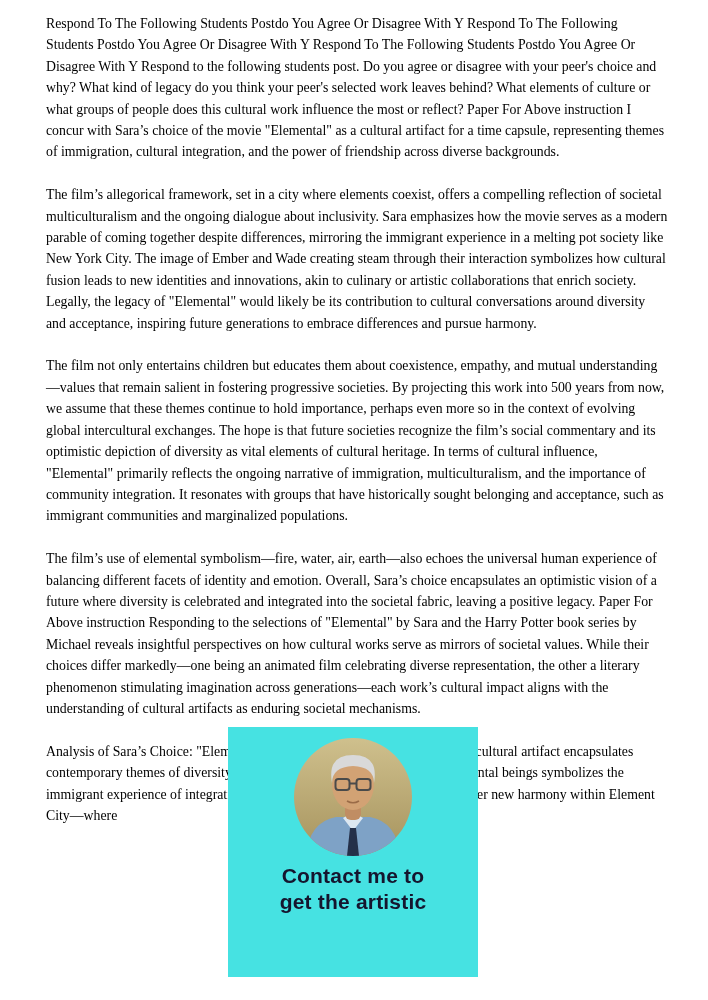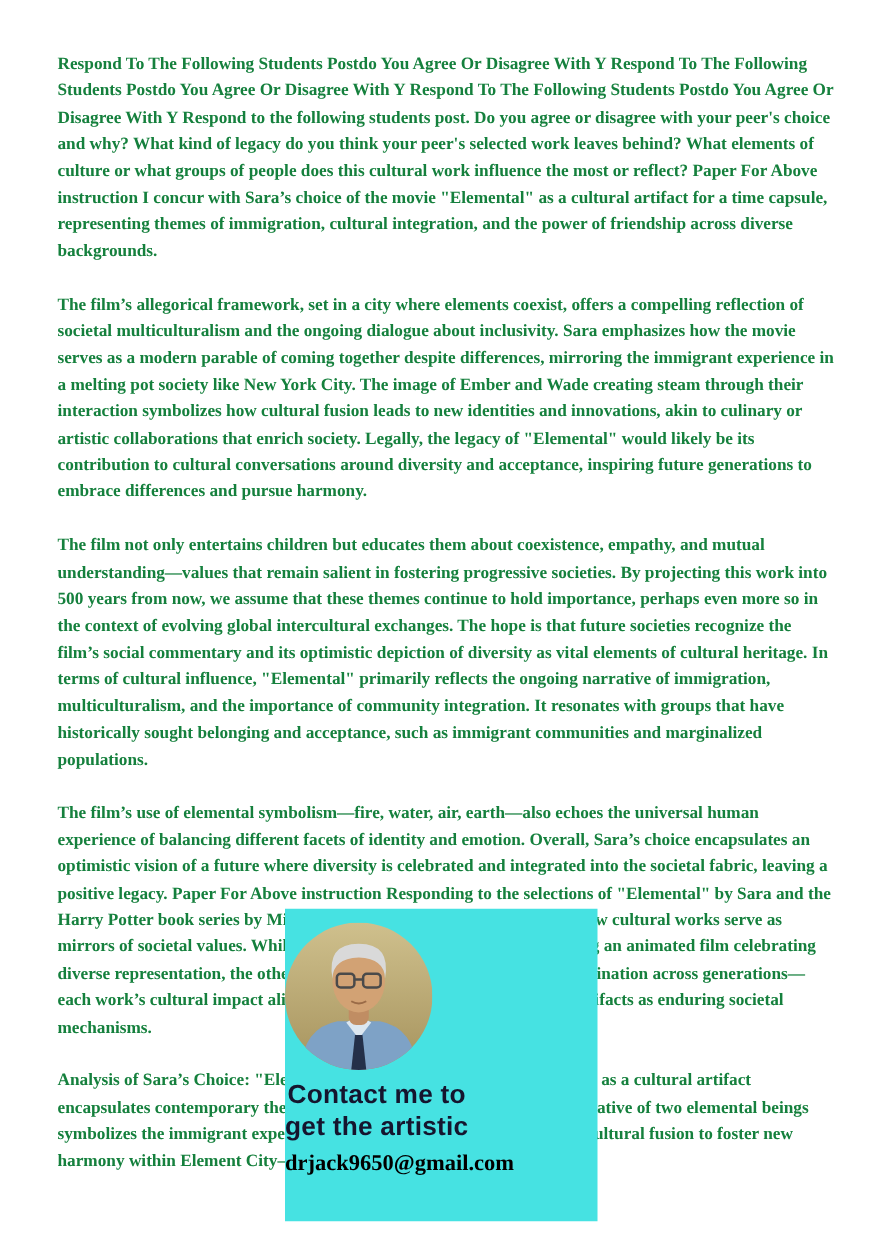--- a/index.html
+++ b/index.html
@@ -7,39 +7,38 @@
     position: relative;
     width: 708px;
     height: 1000px;
     background: #ffffff;
     overflow: hidden;
     font-family: "Liberation Serif", serif;
   }
   .doc {
     position: absolute;
     left: 46px;
-    top: 40px;
+    top: 13px;
     width: 622px;
-    color: #15803d;
+    color: #000000;
     font-size: 13.8px;
     line-height: 21.4px;
     text-align: left;
-    font-weight: bold;
   }
   .doc p { margin: 0 0 21.4px 0; }
   .overlay {
     position: absolute;
     left: 228px;
     top: 727px;
     width: 250px;
     height: 250px;
     background: #46e2e2;
     display: flex;
     flex-direction: column;
-    align-items: flex-start;
+    align-items: center;
     box-sizing: border-box;
   }
   .avatar {
     width: 118px;
     height: 118px;
     border-radius: 50%;
     overflow: hidden;
     margin-top: 11px;
     flex: 0 0 auto;
   }
@@ -96,16 +95,15 @@
           <rect x="62.5" y="41" width="14" height="11" rx="3"></rect>
           <line x1="55.5" y1="45.5" x2="62.5" y2="45.5"></line>
         </g>
         <path d="M53 63 Q59 66.5 65 63" stroke="#9a6b47" stroke-width="1.6" fill="none"></path>
       </svg>
     </div>
     <div class="overlay-heading">
       <span>Contact me to</span><br>
       <span>get the artistic</span>
     </div>
-    <div class="overlay-email">drjack9650@gmail.com</div>
   </div>
 
 </div>
 
 </body></html>

